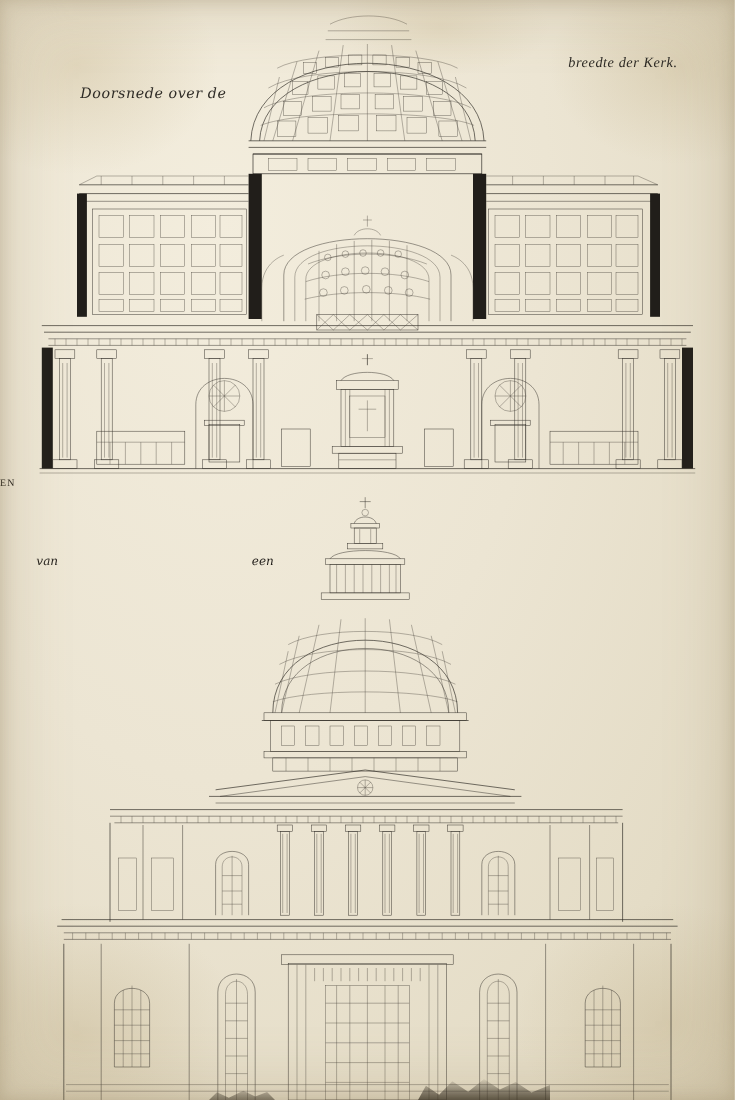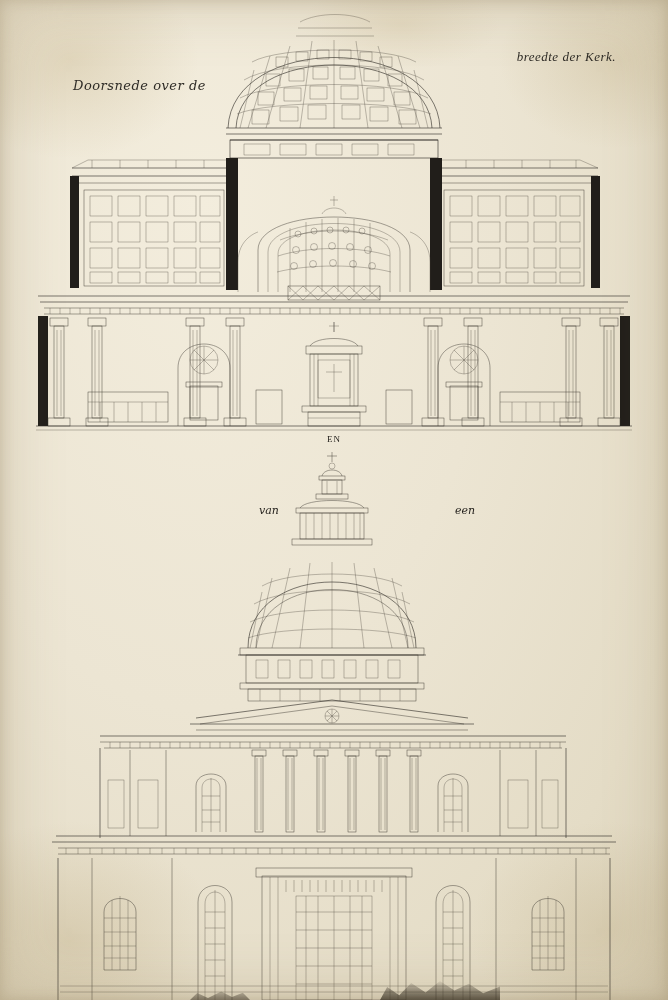--- a/index.html
+++ b/index.html
@@ -39,21 +39,21 @@
     letter-spacing:.5px;
     white-space:nowrap;
   }
   #hand-left{left:56px;top:78px;margin-left:17px;}
   #hand-right{right:52px;top:49px;font-family:Liberation Serif, serif;}
 
   
   .titleline{
     position:absolute;
     width:100%;
-    text-align:center;
+    text-align:left;
     color:#201d19;
   }
   #title-en{top:434px;font-size:9px;letter-spacing:1px;font-family:"Liberation Serif",serif;}
   #title-main{top:462px;font-size:29px;letter-spacing:3px;font-weight:700;font-family:"Liberation Serif",serif;}
   #title-main .gap{display:inline-block;width:118px;}
   #title-sub{top:504px;font-size:11px;font-style:italic;font-family:"DejaVu Serif",serif;padding-left:33px;}
   #title-sub .gap{display:inline-block;width:176px;}
   #title-black{top:524px;font-size:23px;font-family:"DejaVu Serif",serif;font-weight:700;letter-spacing:0px;}
   #title-black .gap{display:inline-block;width:96px;}
   .blackletter{font-family:"DejaVu Serif",serif;font-weight:700;}

